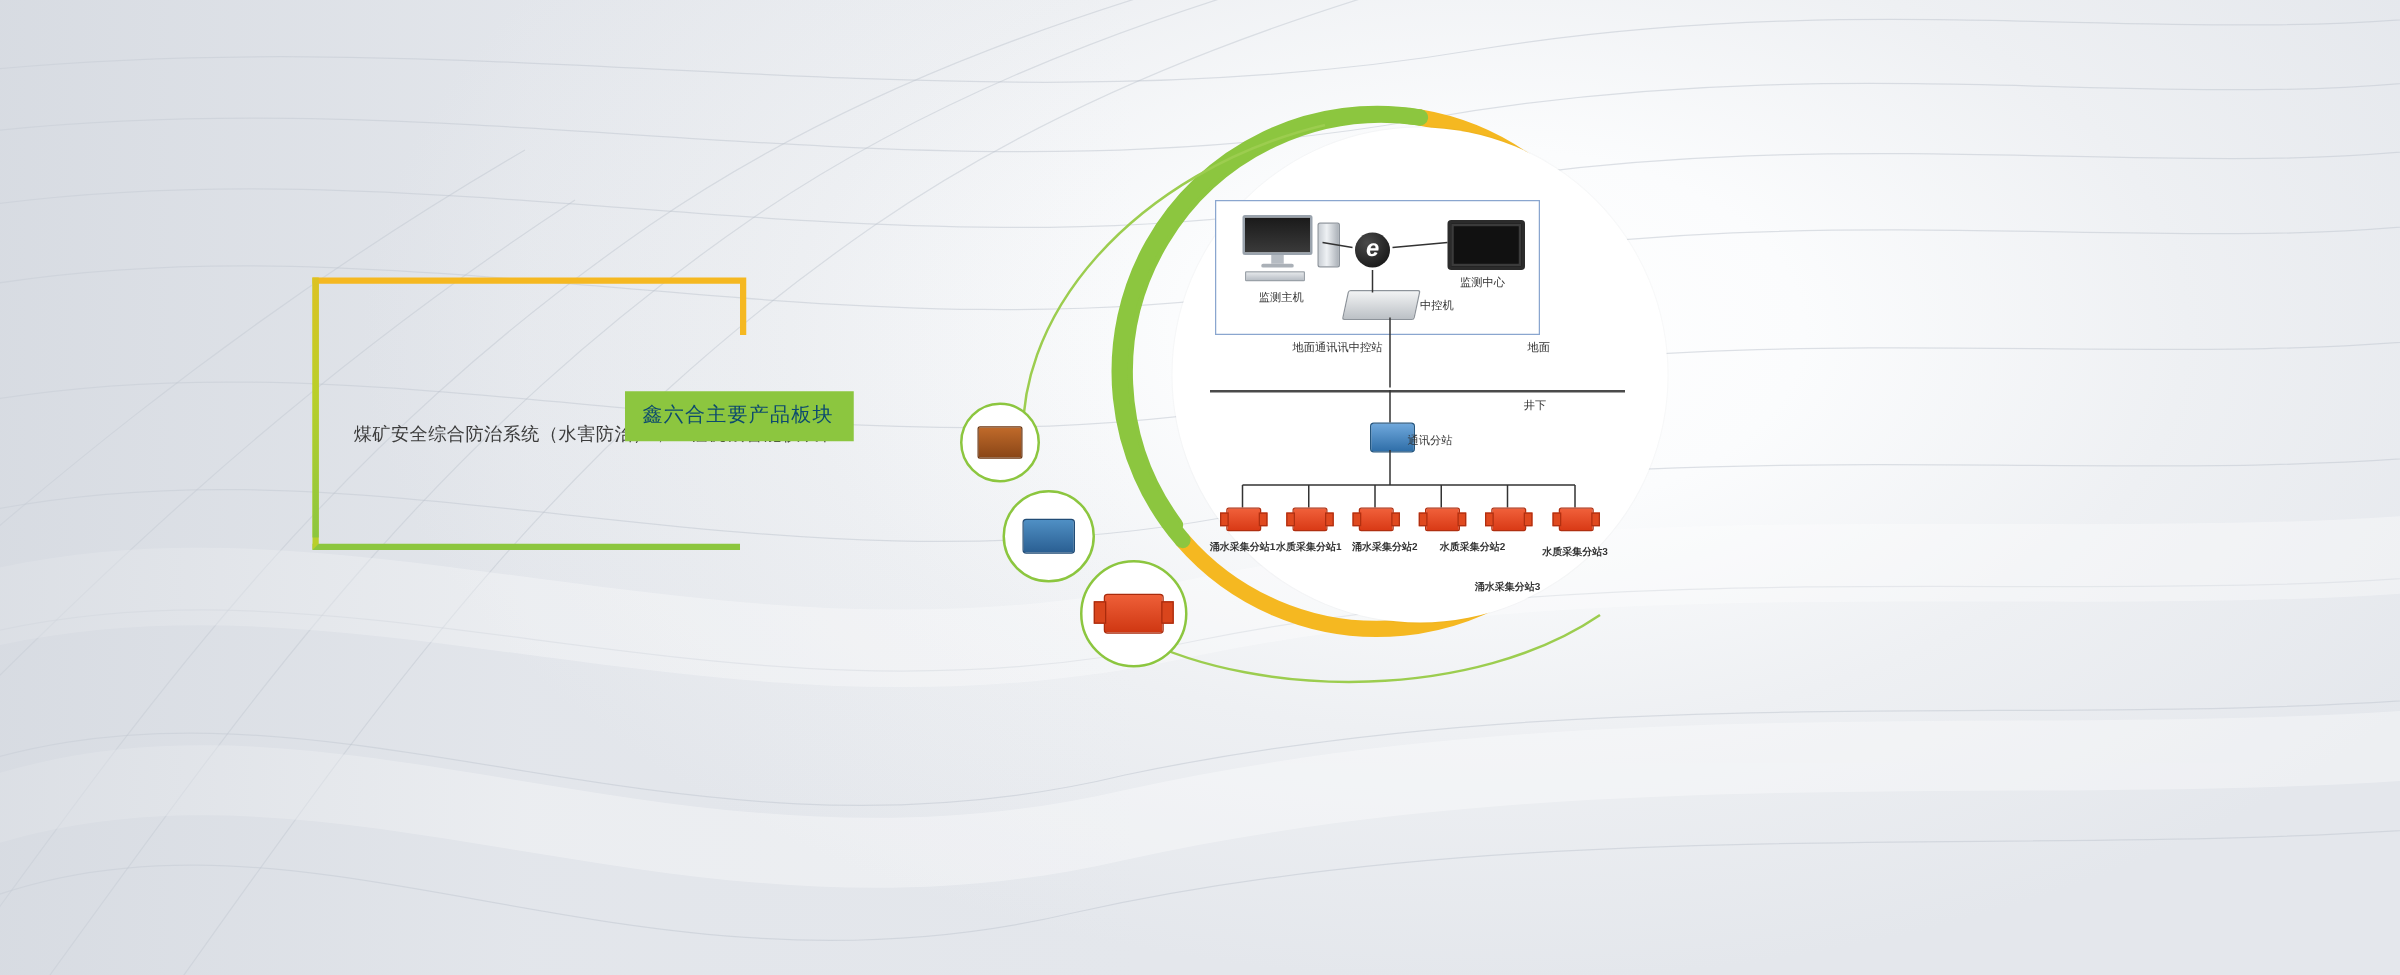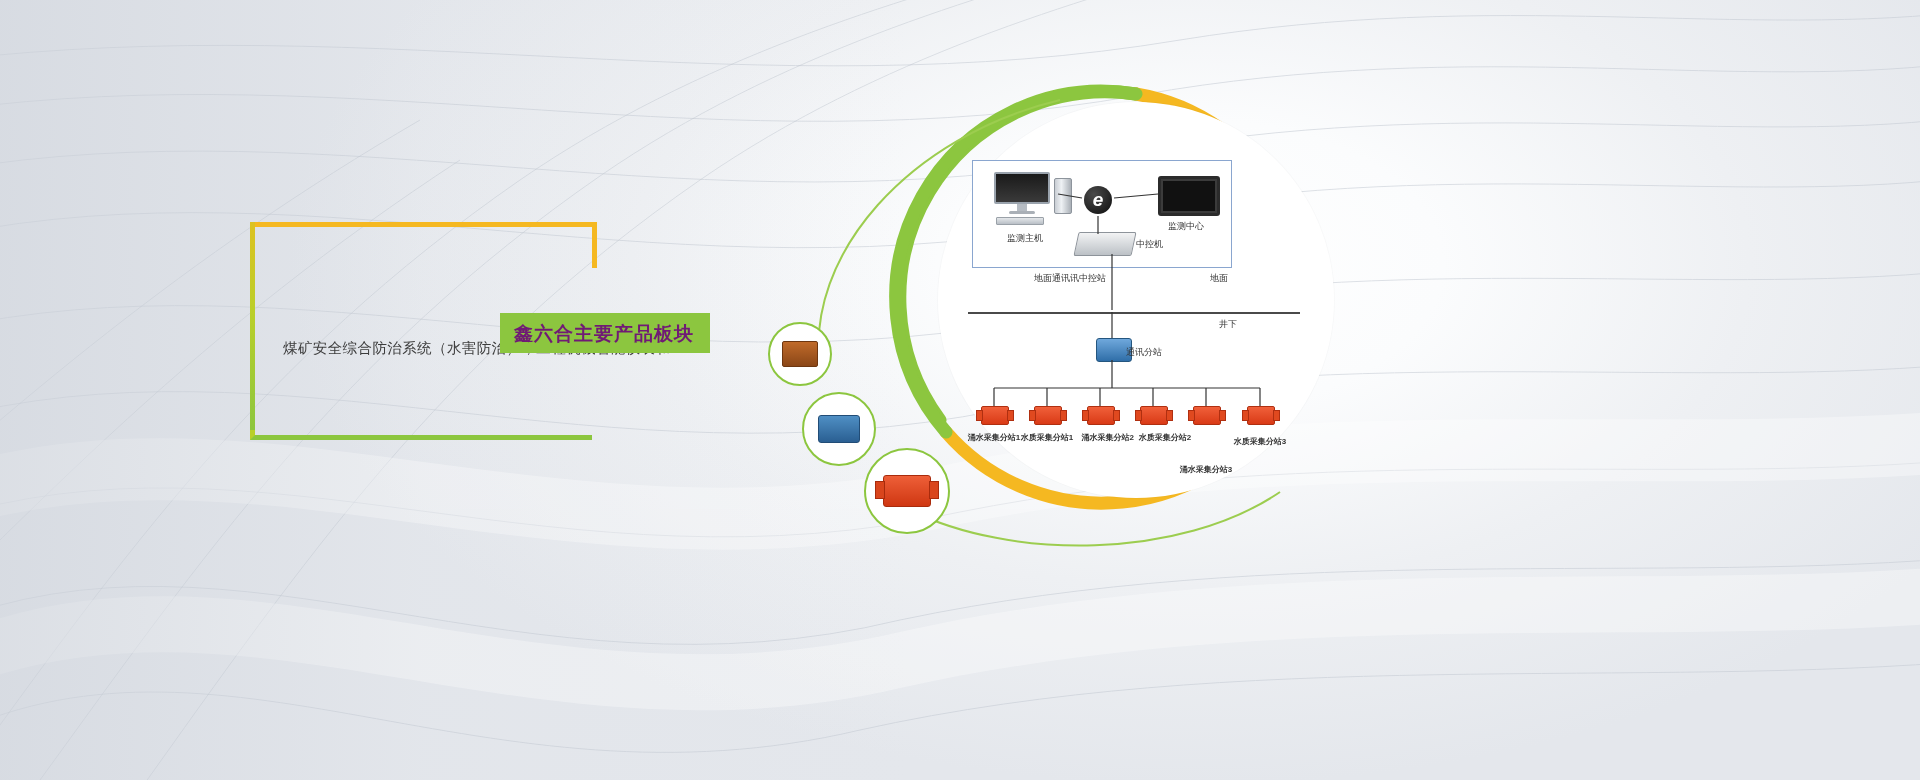--- a/index.html
+++ b/index.html
@@ -41,21 +41,21 @@
   }
 
   .title-band{
     position:absolute;left:500px;top:313px;height:40px;
     background:#8cc63f;
     display:flex;align-items:center;justify-content:center;
     padding:0 16px 0 14px;
     z-index:6;
   }
   .title-band span{
-    color:#701a75;font-size:19px;font-weight:bold;letter-spacing:1px;
+    color:#0c4a6e;font-size:16px;font-weight:normal;letter-spacing:1px;
     white-space:nowrap;line-height:1;
   }
 
   .body-copy{
     position:absolute;left:283px;top:332px;width:420px;
     font-size:14.5px;color:#3c3c3c;line-height:33px;letter-spacing:.4px;
     z-index:5;
   }
   .body-copy p{margin:0;}
 
@@ -252,21 +252,21 @@
       <svg width="340" height="160" style="position:absolute;left:0;top:0;pointer-events:none;">
         <g stroke="#333" stroke-width="1.2" fill="none">
           <line x1="86" y1="34" x2="110" y2="38"></line>
           <line x1="142" y1="38" x2="186" y2="34"></line>
           <line x1="126" y1="56" x2="126" y2="74"></line>
           <line x1="140" y1="94" x2="140" y2="150"></line>
         </g>
       </svg>
 
       <div class="lbl" style="left:62px;top:112px;">地面通讯讯中控站</div>
-      <div class="lbl" style="left:238px;top:112px;">地面</div>
+      <div class="lbl" style="left:250px;top:112px;">地面</div>
 
       <div class="divider"></div>
       <div class="lbl" style="left:247px;top:158px;">井下</div>
 
       <div class="router" style="position:absolute;left:124px;top:178px;"></div>
       <div class="lbl" style="left:154px;top:186px;">通讯分站</div>
 
       <svg width="340" height="330" style="position:absolute;left:0;top:0;pointer-events:none;">
         <g stroke="#333" stroke-width="1.2" fill="none">
           <line x1="140" y1="152" x2="140" y2="178"></line>
@@ -284,20 +284,20 @@
       <div class="station" style="position:absolute;left:9px;top:246px;"></div>
       <div class="station" style="position:absolute;left:62px;top:246px;"></div>
       <div class="station" style="position:absolute;left:115px;top:246px;"></div>
       <div class="station" style="position:absolute;left:168px;top:246px;"></div>
       <div class="station" style="position:absolute;left:221px;top:246px;"></div>
       <div class="station" style="position:absolute;left:275px;top:246px;"></div>
 
       <div class="lbl lbl-sm" style="left:-12px;top:272px;width:68px;">涌水采集分站1</div>
       <div class="lbl lbl-sm" style="left:41px;top:272px;width:68px;">水质采集分站1</div>
       <div class="lbl lbl-sm" style="left:94px;top:272px;width:68px;text-align:right;">涌水采集分站2</div>
-      <div class="lbl lbl-sm" style="left:147px;top:272px;width:92px;">水质采集分站2</div>
+      <div class="lbl lbl-sm" style="left:160px;top:272px;width:92px;">水质采集分站2</div>
       <div class="lbl lbl-sm" style="left:200px;top:272px;width:68px;margin-top:32px;">涌水采集分站3</div>
       <div class="lbl lbl-sm" style="left:254px;top:276px;width:68px;">水质采集分站3</div>
 
     </div>
   </div>
 
 </div>
 
 </body></html>

